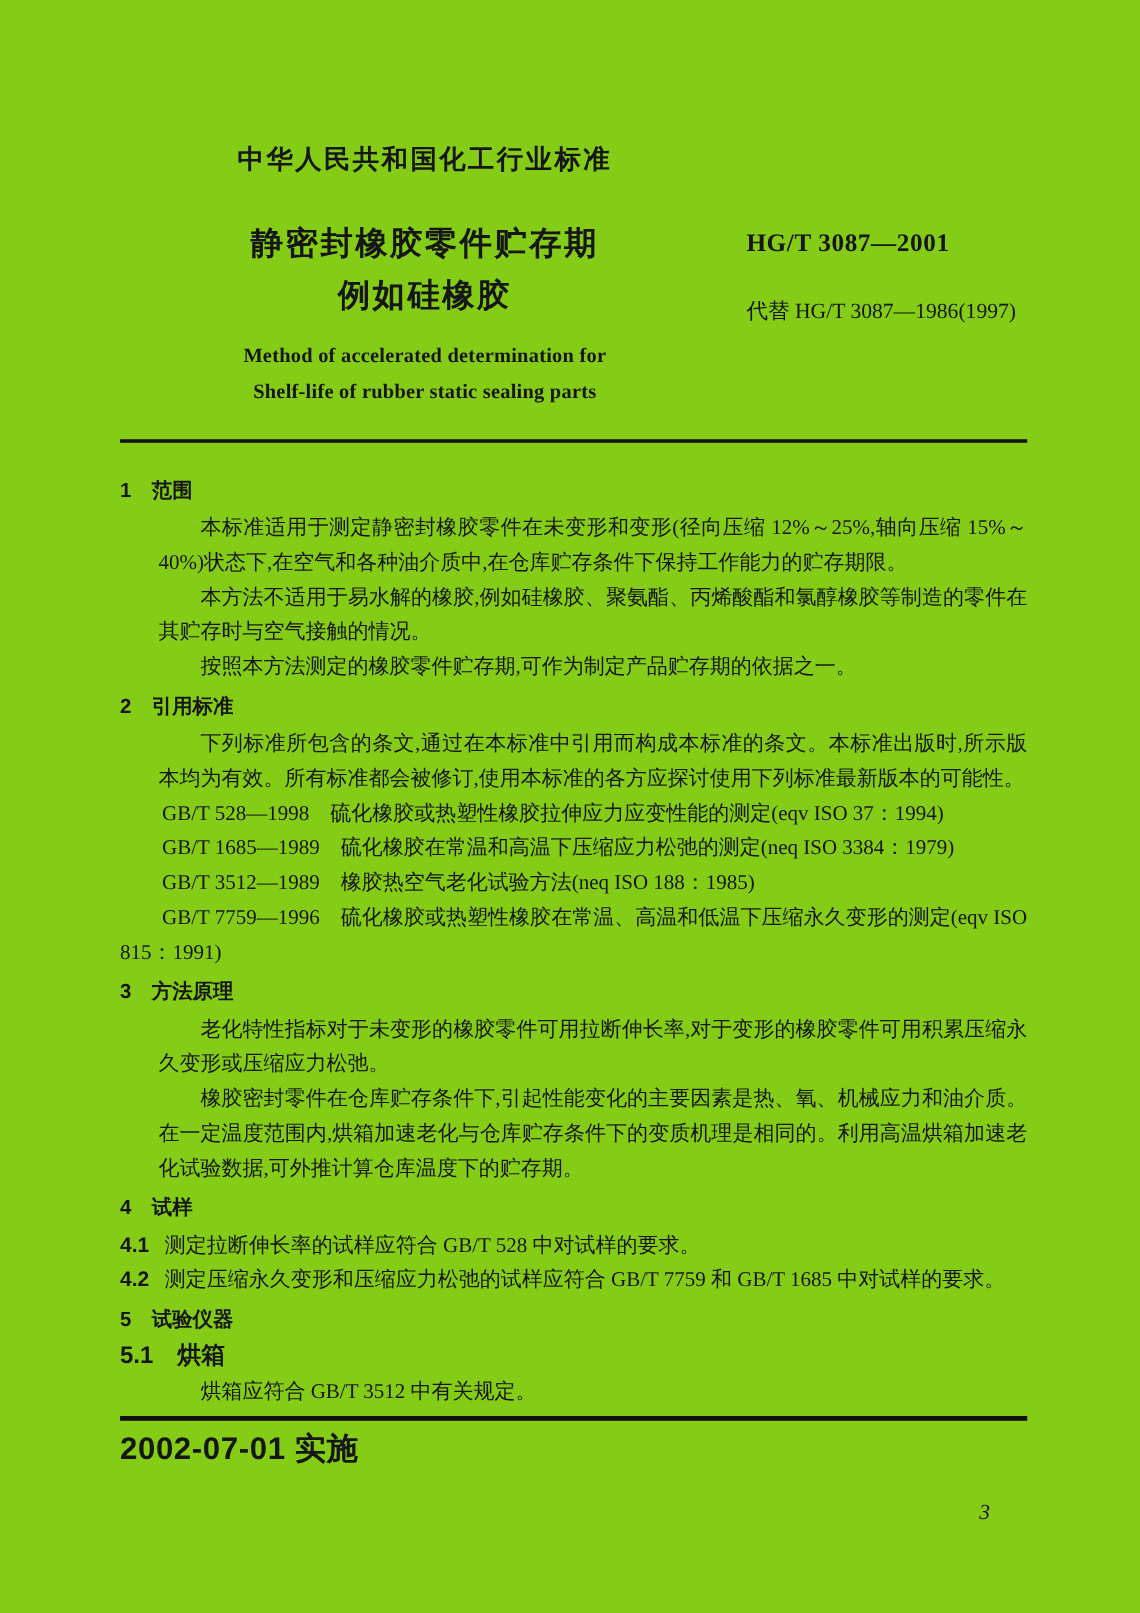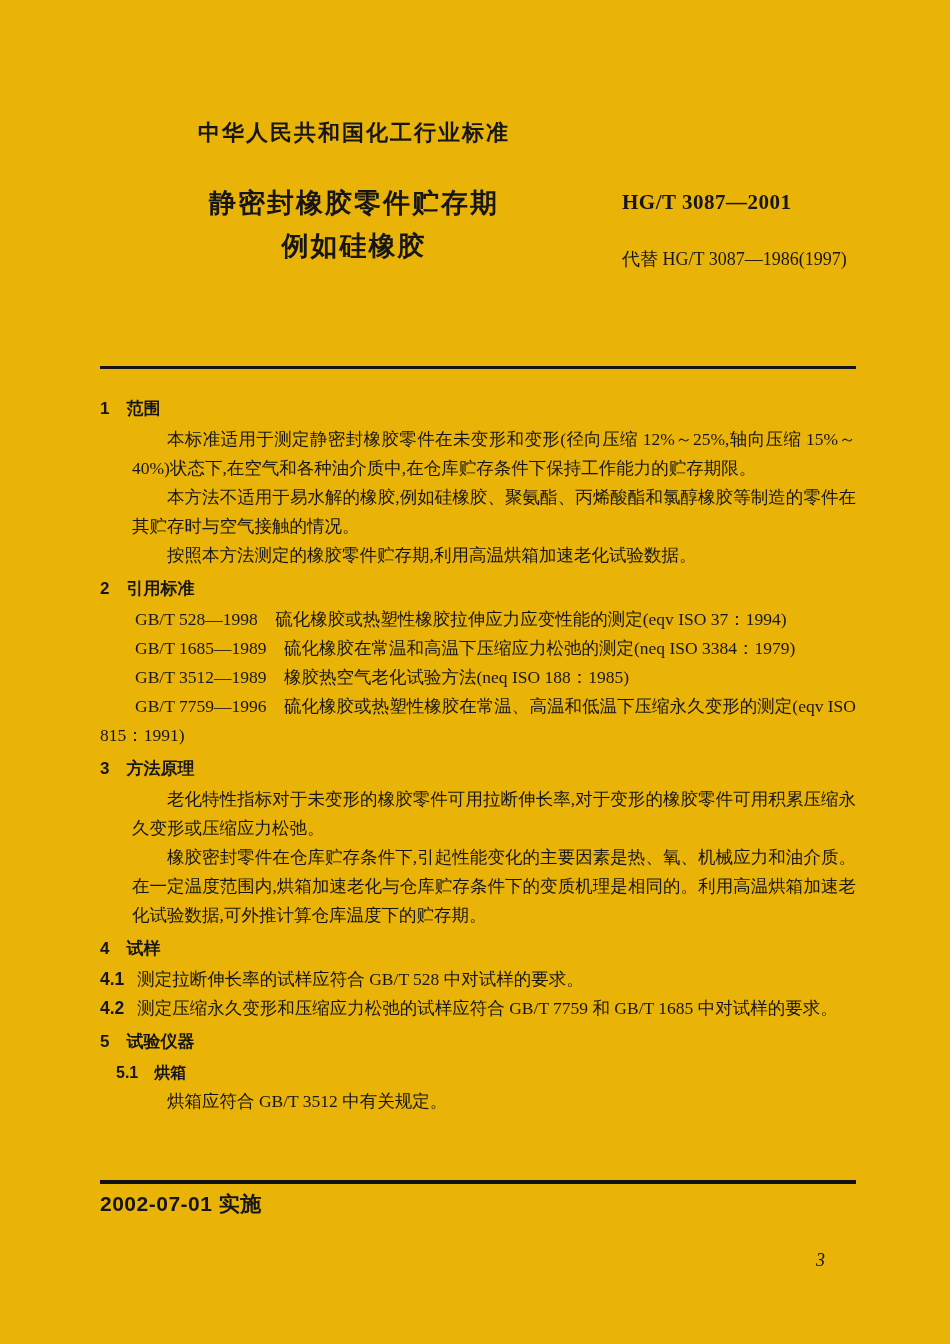--- a/index.html
+++ b/index.html
@@ -2,21 +2,21 @@
 <html><head>
 <meta charset="utf-8">
 <style>
   * { margin: 0; padding: 0; box-sizing: border-box; }
   html, body { background: #ffffff; }
   .page {
     position: relative;
     width: 950px;
     height: 1344px;
     margin: 0 auto;
-    background: #eab308;
+    background: #84cc16;
     color: #161616;
     font-family: "Liberation Serif", "DejaVu Serif", serif;
     overflow: hidden;
   }
 
   
   .std-type {
     position: absolute;
     left: 198px; top: 118px;
     font-family: "Liberation Sans", "DejaVu Sans", sans-serif;
@@ -86,78 +86,82 @@
   .ref-item { text-indent: 2em; }
   .clause { text-indent: 0; }
   .clause .cnum {
     font-family: "Liberation Sans", "DejaVu Sans", sans-serif;
     font-weight: bold;
     margin-right: 13px;
   }
   .sub-heading {
     font-family: "Liberation Sans", "DejaVu Sans", sans-serif;
     font-weight: bold;
-    font-size: 16px;
+    font-size: 20px;
     text-align: left;
-    margin-left: 16px;
   }
 
   
   .footer-rule {
     position: absolute;
     left: 100px; top: 1180px;
     width: 756px; height: 4px;
     background: #111111;
   }
   .footer-row {
     position: absolute;
     left: 100px; top: 1190px;
     width: 756px;
     display: flex;
     justify-content: space-between;
     align-items: baseline;
     font-family: "Liberation Sans", "DejaVu Sans", sans-serif;
     font-weight: bold;
   }
   .footer-approval { font-size: 19px; letter-spacing: 0.5px; }
-  .footer-impl { font-size: 21px; letter-spacing: 0.5px; }
+  .footer-impl { font-size: 26px; letter-spacing: 0.5px; }
   .page-num {
     position: absolute;
     left: 816px; top: 1250px;
     font-style: italic;
     font-size: 18px;
   }
 </style>
 </head>
 <body>
 
 <div class="page">
 
   <div class="std-type">中华人民共和国化工行业标准</div>
 
   <div class="title-block">
     <div class="cn-title">静密封橡胶零件贮存期</div>
     <div class="cn-title">例如硅橡胶</div>
+    <div class="en-block">
+      <div class="en-title">Method of accelerated determination for</div>
+      <div class="en-title">Shelf-life of rubber static sealing parts</div>
+    </div>
   </div>
 
   <div class="num-block">
     <div class="std-num">HG/T 3087—2001</div>
     <div class="replaces">代替 HG/T 3087—1986(1997)</div>
   </div>
 
   <div class="rule-top"></div>
 
   <div class="doc-body">
 
     <div class="sec-heading first">1　范围</div>
     <p class="para">本标准适用于测定静密封橡胶零件在未变形和变形(径向压缩 12%～25%,轴向压缩 15%～40%)状态下,在空气和各种油介质中,在仓库贮存条件下保持工作能力的贮存期限。</p>
     <p class="para">本方法不适用于易水解的橡胶,例如硅橡胶、聚氨酯、丙烯酸酯和氯醇橡胶等制造的零件在其贮存时与空气接触的情况。</p>
-    <p class="para">按照本方法测定的橡胶零件贮存期,利用高温烘箱加速老化试验数据。</p>
+    <p class="para">按照本方法测定的橡胶零件贮存期,可作为制定产品贮存期的依据之一。</p>
 
     <div class="sec-heading">2　引用标准</div>
+    <p class="para">下列标准所包含的条文,通过在本标准中引用而构成本标准的条文。本标准出版时,所示版本均为有效。所有标准都会被修订,使用本标准的各方应探讨使用下列标准最新版本的可能性。</p>
     <p class="ref-item">GB/T 528—1998　硫化橡胶或热塑性橡胶拉伸应力应变性能的测定(eqv ISO 37：1994)</p>
     <p class="ref-item">GB/T 1685—1989　硫化橡胶在常温和高温下压缩应力松弛的测定(neq ISO 3384：1979)</p>
     <p class="ref-item">GB/T 3512—1989　橡胶热空气老化试验方法(neq ISO 188：1985)</p>
     <p class="ref-item">GB/T 7759—1996　硫化橡胶或热塑性橡胶在常温、高温和低温下压缩永久变形的测定(eqv ISO 815：1991)</p>
 
     <div class="sec-heading">3　方法原理</div>
     <p class="para">老化特性指标对于未变形的橡胶零件可用拉断伸长率,对于变形的橡胶零件可用积累压缩永久变形或压缩应力松弛。</p>
     <p class="para">橡胶密封零件在仓库贮存条件下,引起性能变化的主要因素是热、氧、机械应力和油介质。在一定温度范围内,烘箱加速老化与仓库贮存条件下的变质机理是相同的。利用高温烘箱加速老化试验数据,可外推计算仓库温度下的贮存期。</p>
 
     <div class="sec-heading">4　试样</div>

